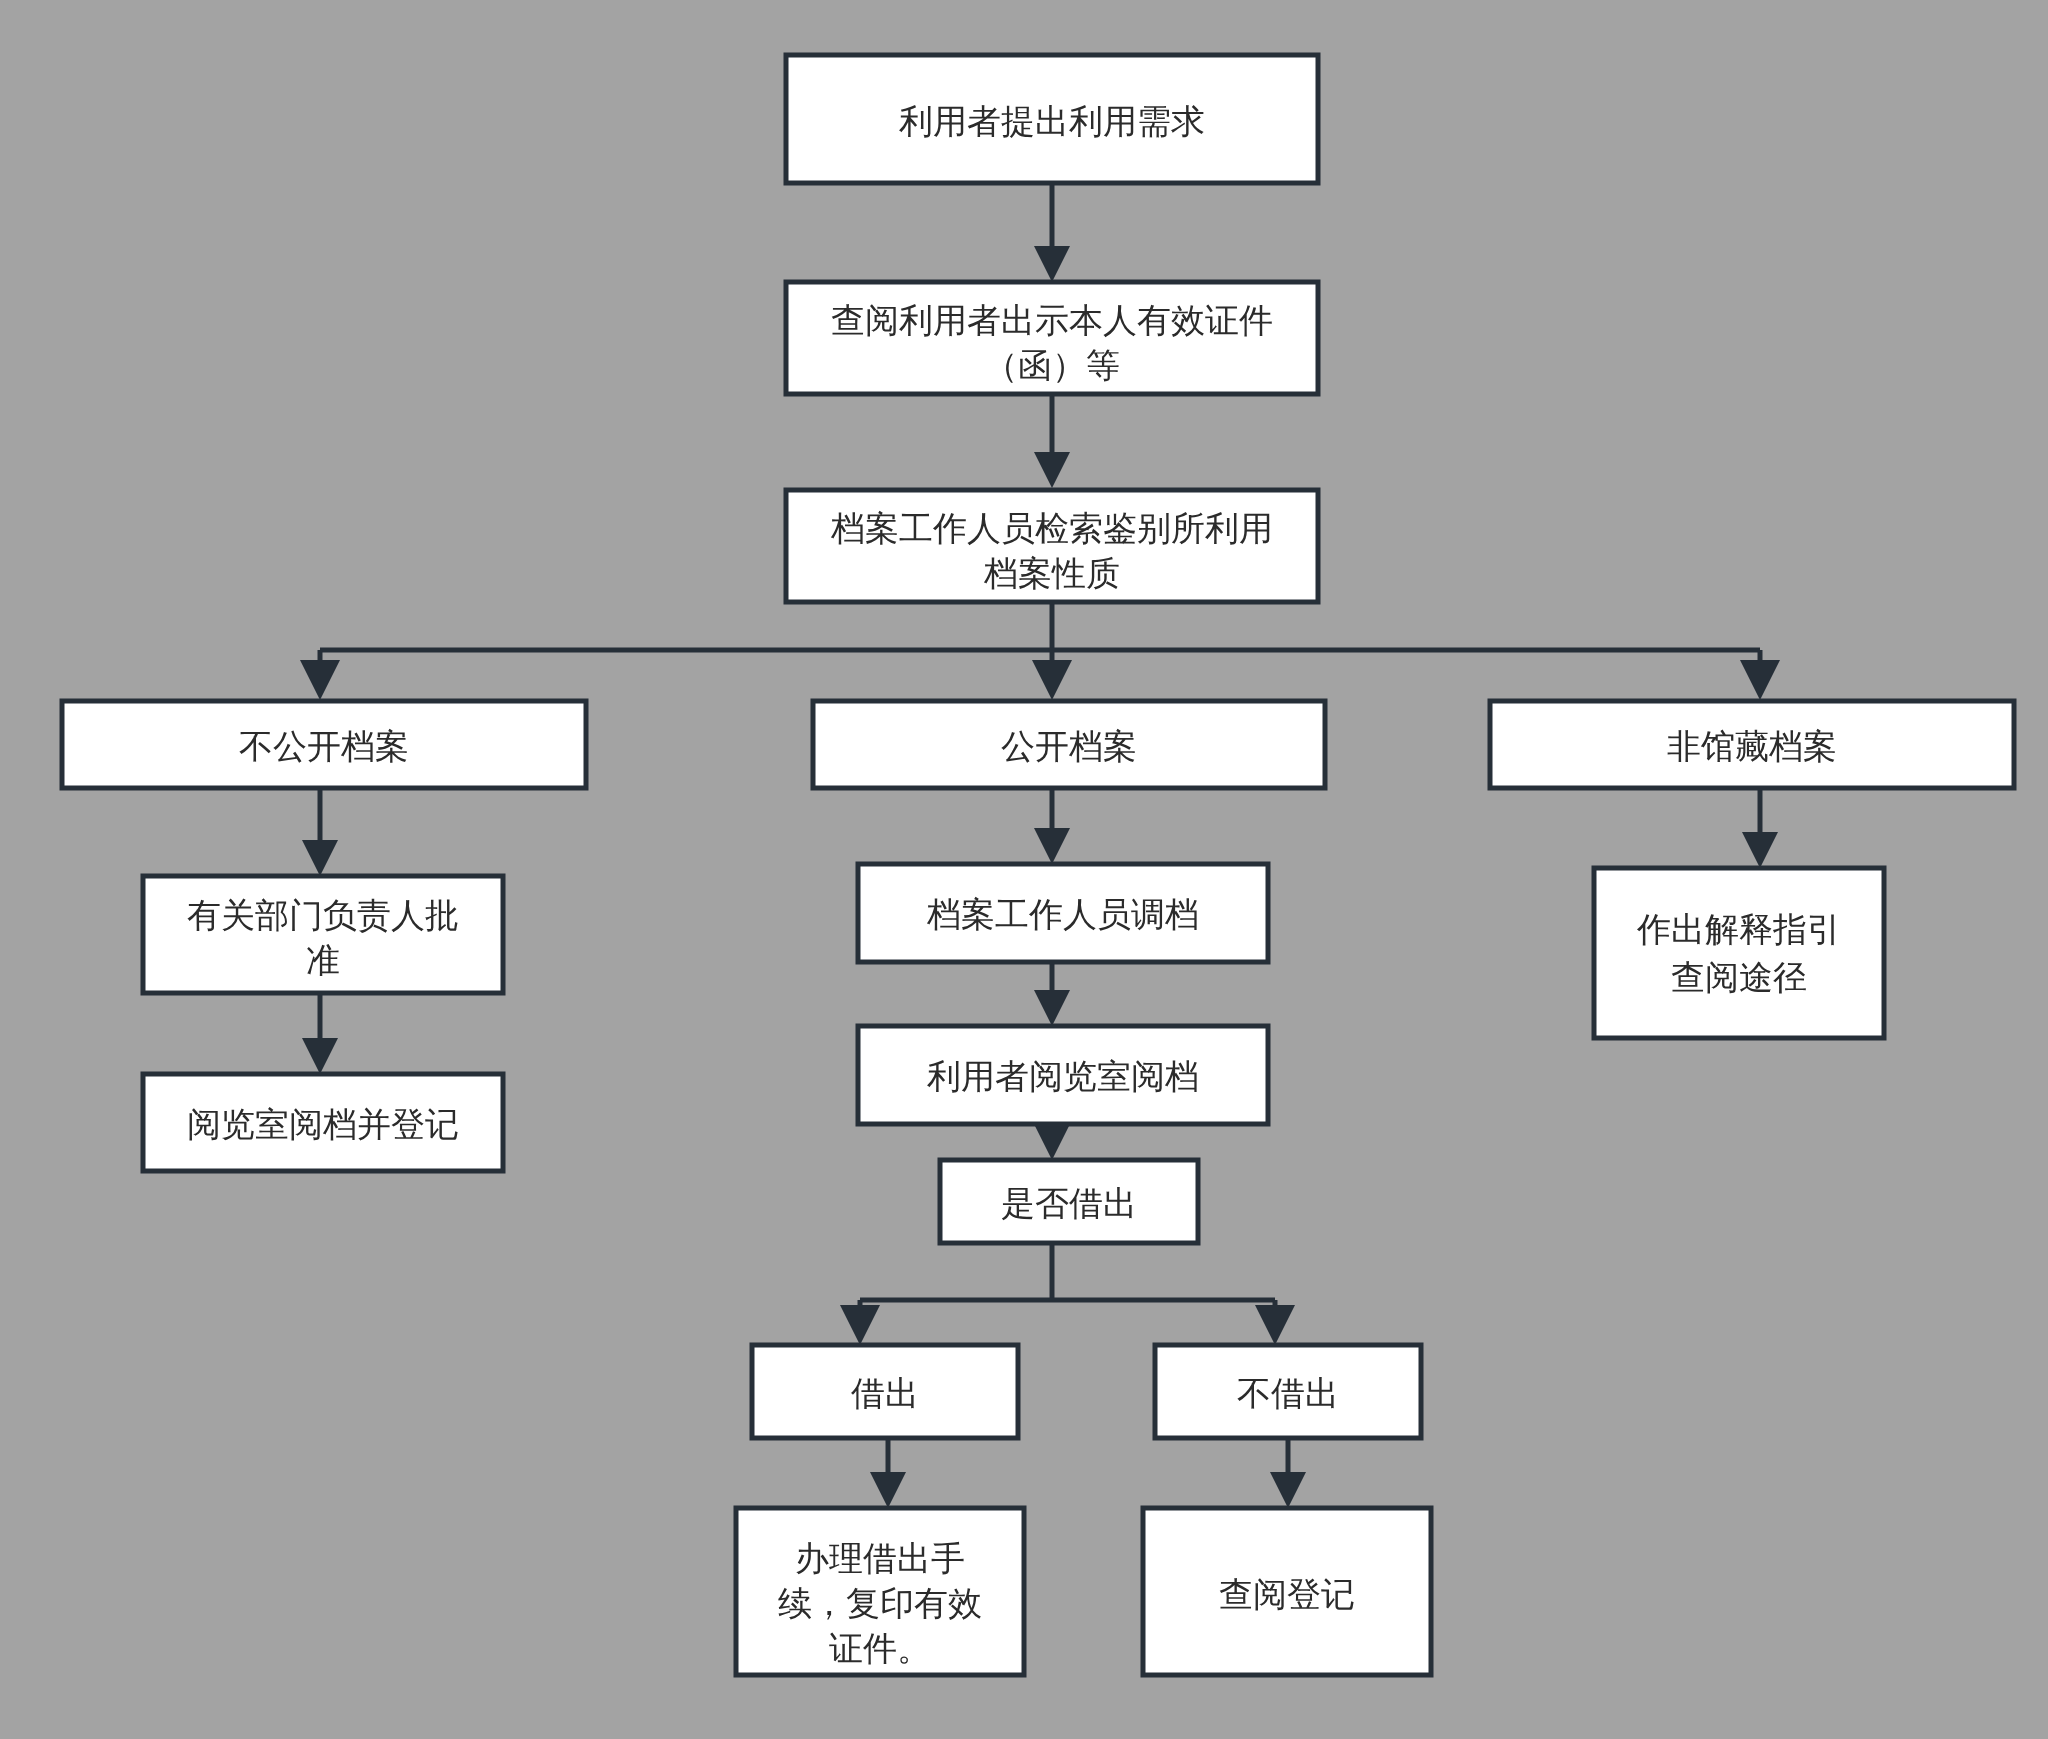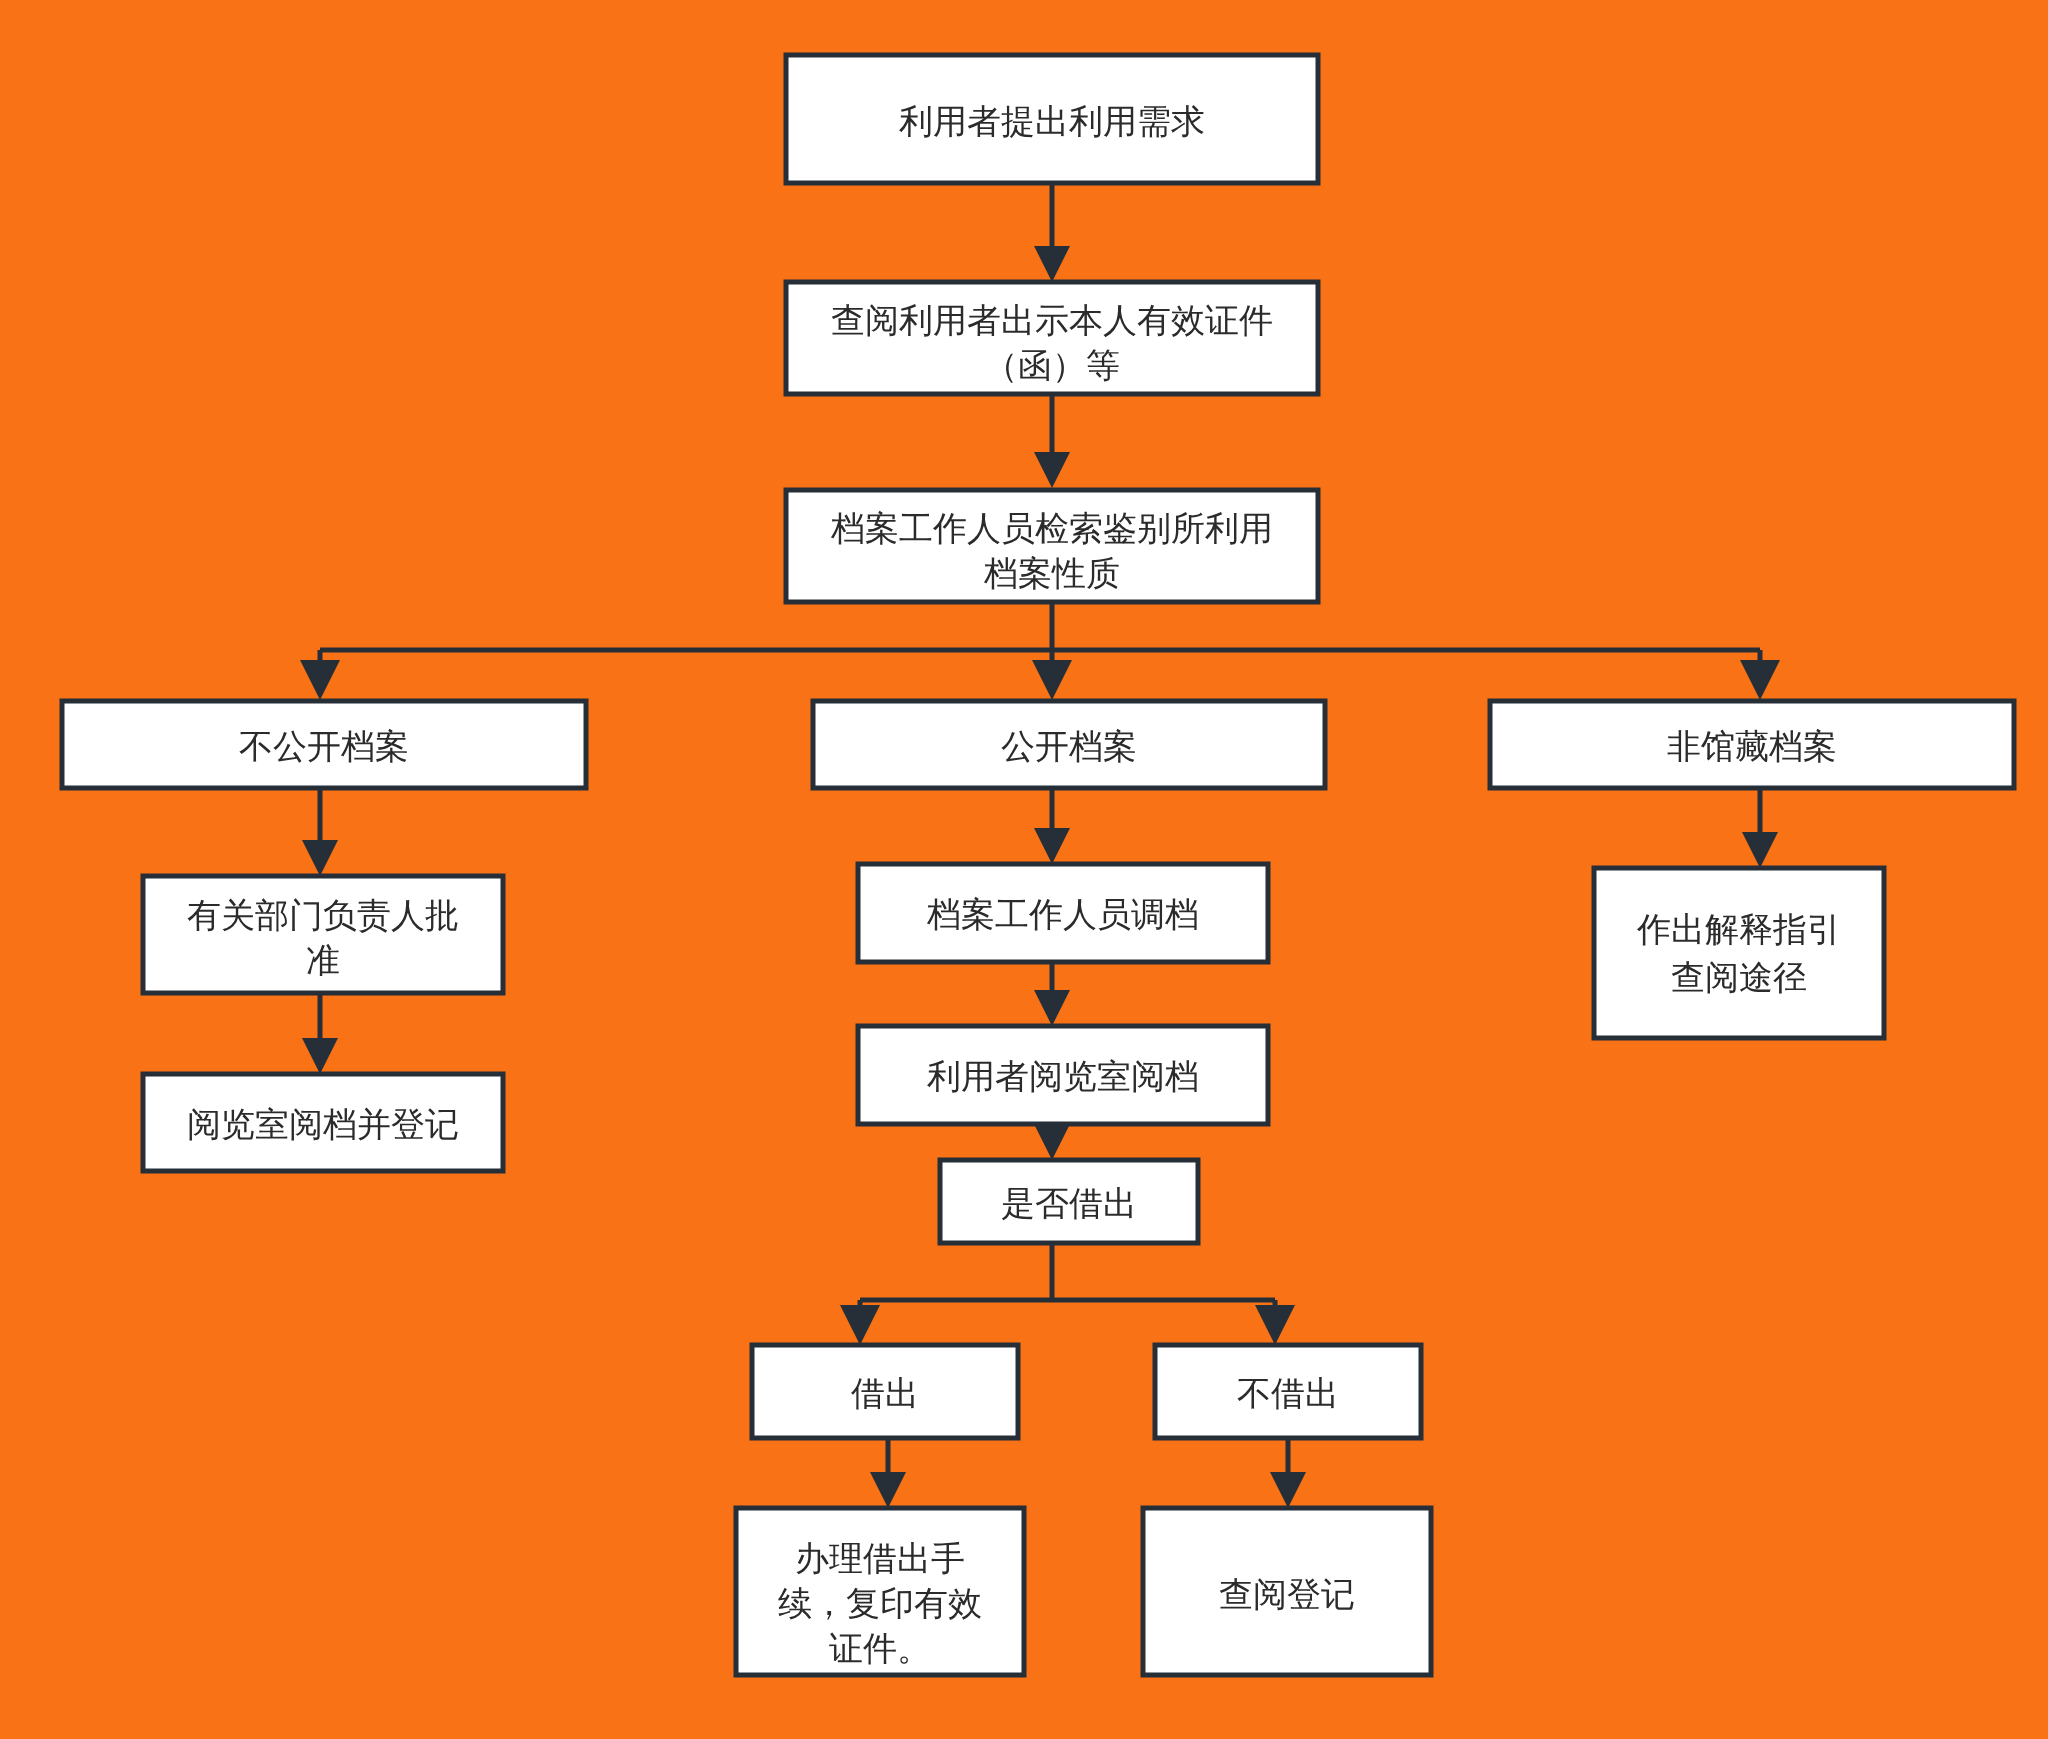--- a/index.html
+++ b/index.html
@@ -10,21 +10,21 @@
   body {
     width: 2048px;
     height: 1739px;
     font-family: "Liberation Sans", "DejaVu Sans", sans-serif;
     overflow: hidden;
   }
   #flowchart-root {
     position: relative;
     width: 2048px;
     height: 1739px;
-    background: #f97316;
+    background: #a3a3a3;
   }
   svg.canvas {
     position: absolute;
     top: 0;
     left: 0;
     width: 2048px;
     height: 1739px;
     display: block;
   }
   .node-box {

